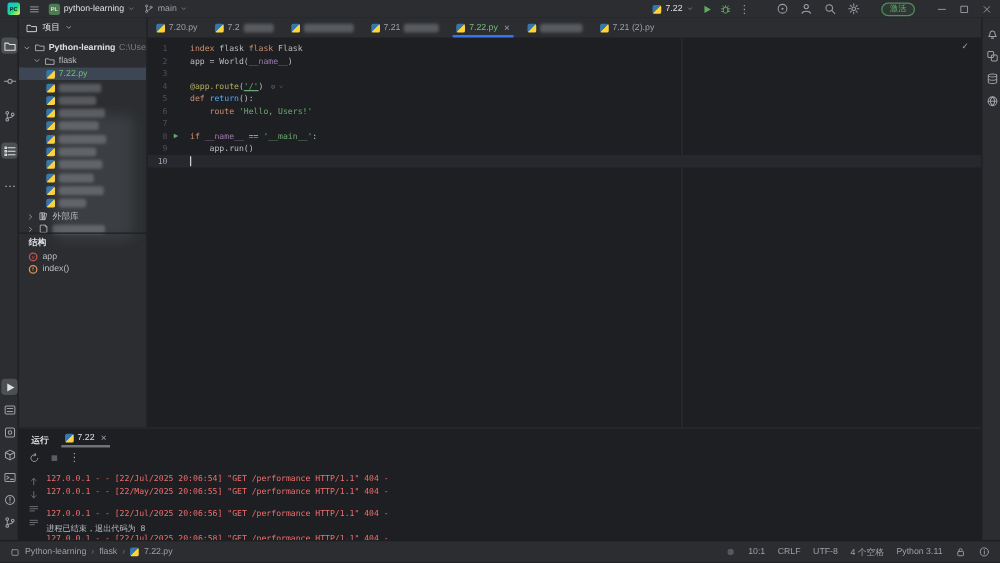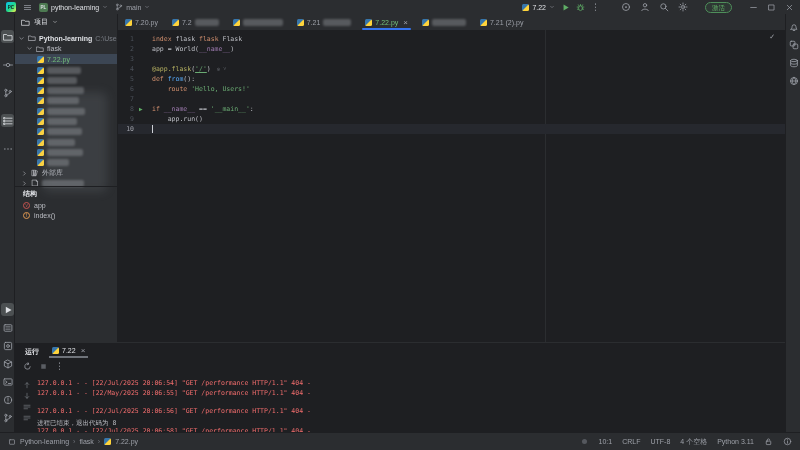--- a/index.html
+++ b/index.html
@@ -503,25 +503,25 @@
       <div class="cline" style="top: 14px;">
         <span class="lnum">2</span>
         <span class="ccode"><span class="pl">app = World(</span><span class="du">__name__</span><span class="pl">)</span></span>
       </div>
       <div class="cline" style="top: 24px;">
         <span class="lnum">3</span>
         <span class="ccode"></span>
       </div>
       <div class="cline" style="top: 34px;">
         <span class="lnum">4</span>
-        <span class="ccode"><span class="de">@app.flask</span><span class="pl">(</span><span class="su">'/'</span><span class="pl">)</span><span class="inlay">⊙ ˅</span></span>
+        <span class="ccode"><span class="de">@app.route</span><span class="pl">(</span><span class="su">'/'</span><span class="pl">)</span><span class="inlay">⊙ ˅</span></span>
       </div>
       <div class="cline" style="top: 44px;">
         <span class="lnum">5</span>
-        <span class="ccode"><span class="kw">def </span><span class="fn">from</span><span class="pl">():</span></span>
+        <span class="ccode"><span class="kw">def </span><span class="fn">return</span><span class="pl">():</span></span>
       </div>
       <div class="cline" style="top: 54px;">
         <span class="lnum">6</span>
         <span class="ccode"><span class="pl">    </span><span class="kw">route </span><span class="st">'Hello, Users!'</span></span>
       </div>
       <div class="cline" style="top: 64px;">
         <span class="lnum">7</span>
         <span class="ccode"></span>
       </div>
       <div class="cline" style="top: 74px;">

